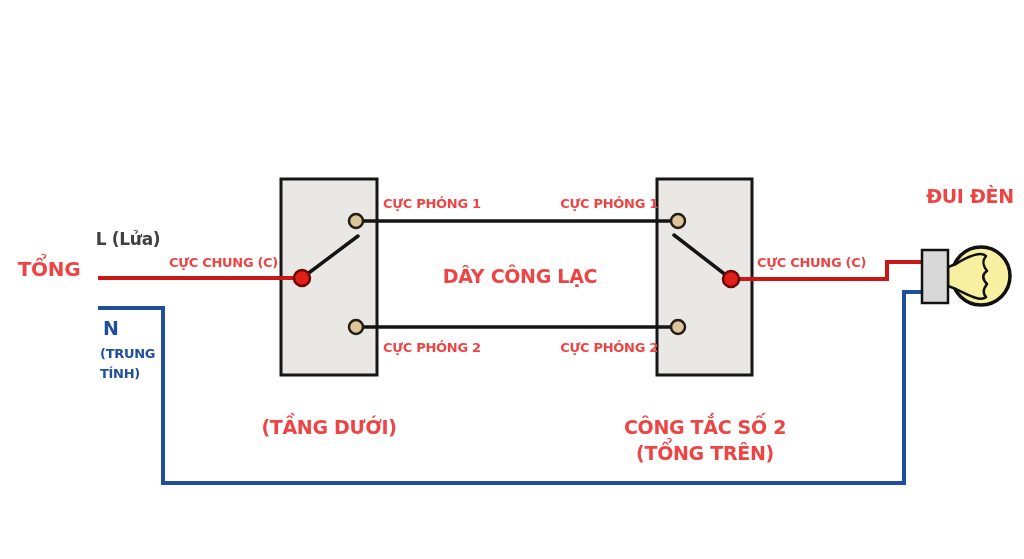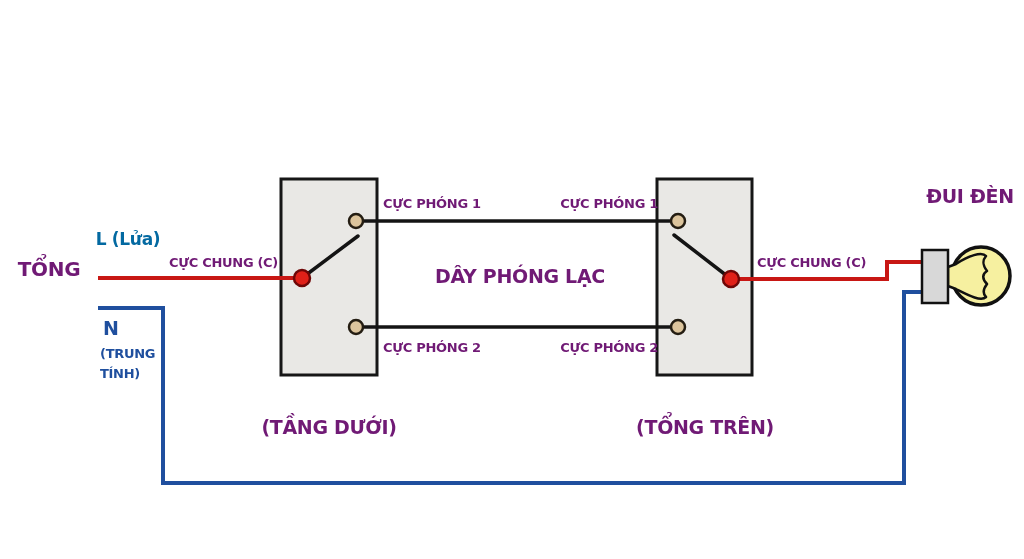--- a/index.html
+++ b/index.html
@@ -7,30 +7,30 @@
     position:relative;
     width:1024px;height:559px;
     background:#ffffff;
     font-family:"DejaVu Sans","Liberation Sans",sans-serif;
     overflow:hidden;
   }
   #diagram-svg{position:absolute;left:0;top:0;}
   .label{
     position:absolute;
     font-weight:bold;
-    color:#701a75;
+    color:#ef4444;
     white-space:nowrap;
     letter-spacing:-0.3px;
     line-height:1.15;
   }
   .sm{font-size:13px;}
   .md{font-size:17px;}
   .lg{font-size:19px;}
   .xl{font-size:20px;}
-  .red{color:#0369a1;}
+  .red{color:#404040;}
   .blue{color:#1f4f9e;}
   .center{text-align:center;}
   .right{text-align:right;}
   .caption{line-height:26px;}
 </style>
 </head>
 <body>
 
 <div id="stage">
 
@@ -80,20 +80,21 @@
   <div class="label sm" style="left:383px;top:197px;">CỰC PHÓNG 1</div>
   <div class="label sm" style="left:383px;top:341px;">CỰC PHÓNG 2</div>
   <div class="label lg center caption" style="left:229px;top:414px;width:200px;">
     <div>(TẦNG DƯỚI)</div>
   </div>
 
   <div class="label sm right" style="left:508px;top:197px;width:150px;">CỰC PHÓNG 1</div>
   <div class="label sm right" style="left:508px;top:341px;width:150px;">CỰC PHÓNG 2</div>
   <div class="label sm" style="left:757px;top:256px;">CỰC CHUNG (C)</div>
   <div class="label lg center caption" style="left:605px;top:414px;width:200px;">
+    <div>CÔNG TẮC SỐ 2</div>
     <div>(TỔNG TRÊN)</div>
   </div>
 
-  <div class="label lg center" style="left:430px;top:266px;width:180px;">DÂY PHÓNG LẠC</div>
+  <div class="label lg center" style="left:430px;top:266px;width:180px;">DÂY CÔNG LẠC</div>
 
   <div class="label lg center" style="left:920px;top:186px;width:100px;">ĐUI ĐÈN</div>
 
 </div>
 
 </body></html>

